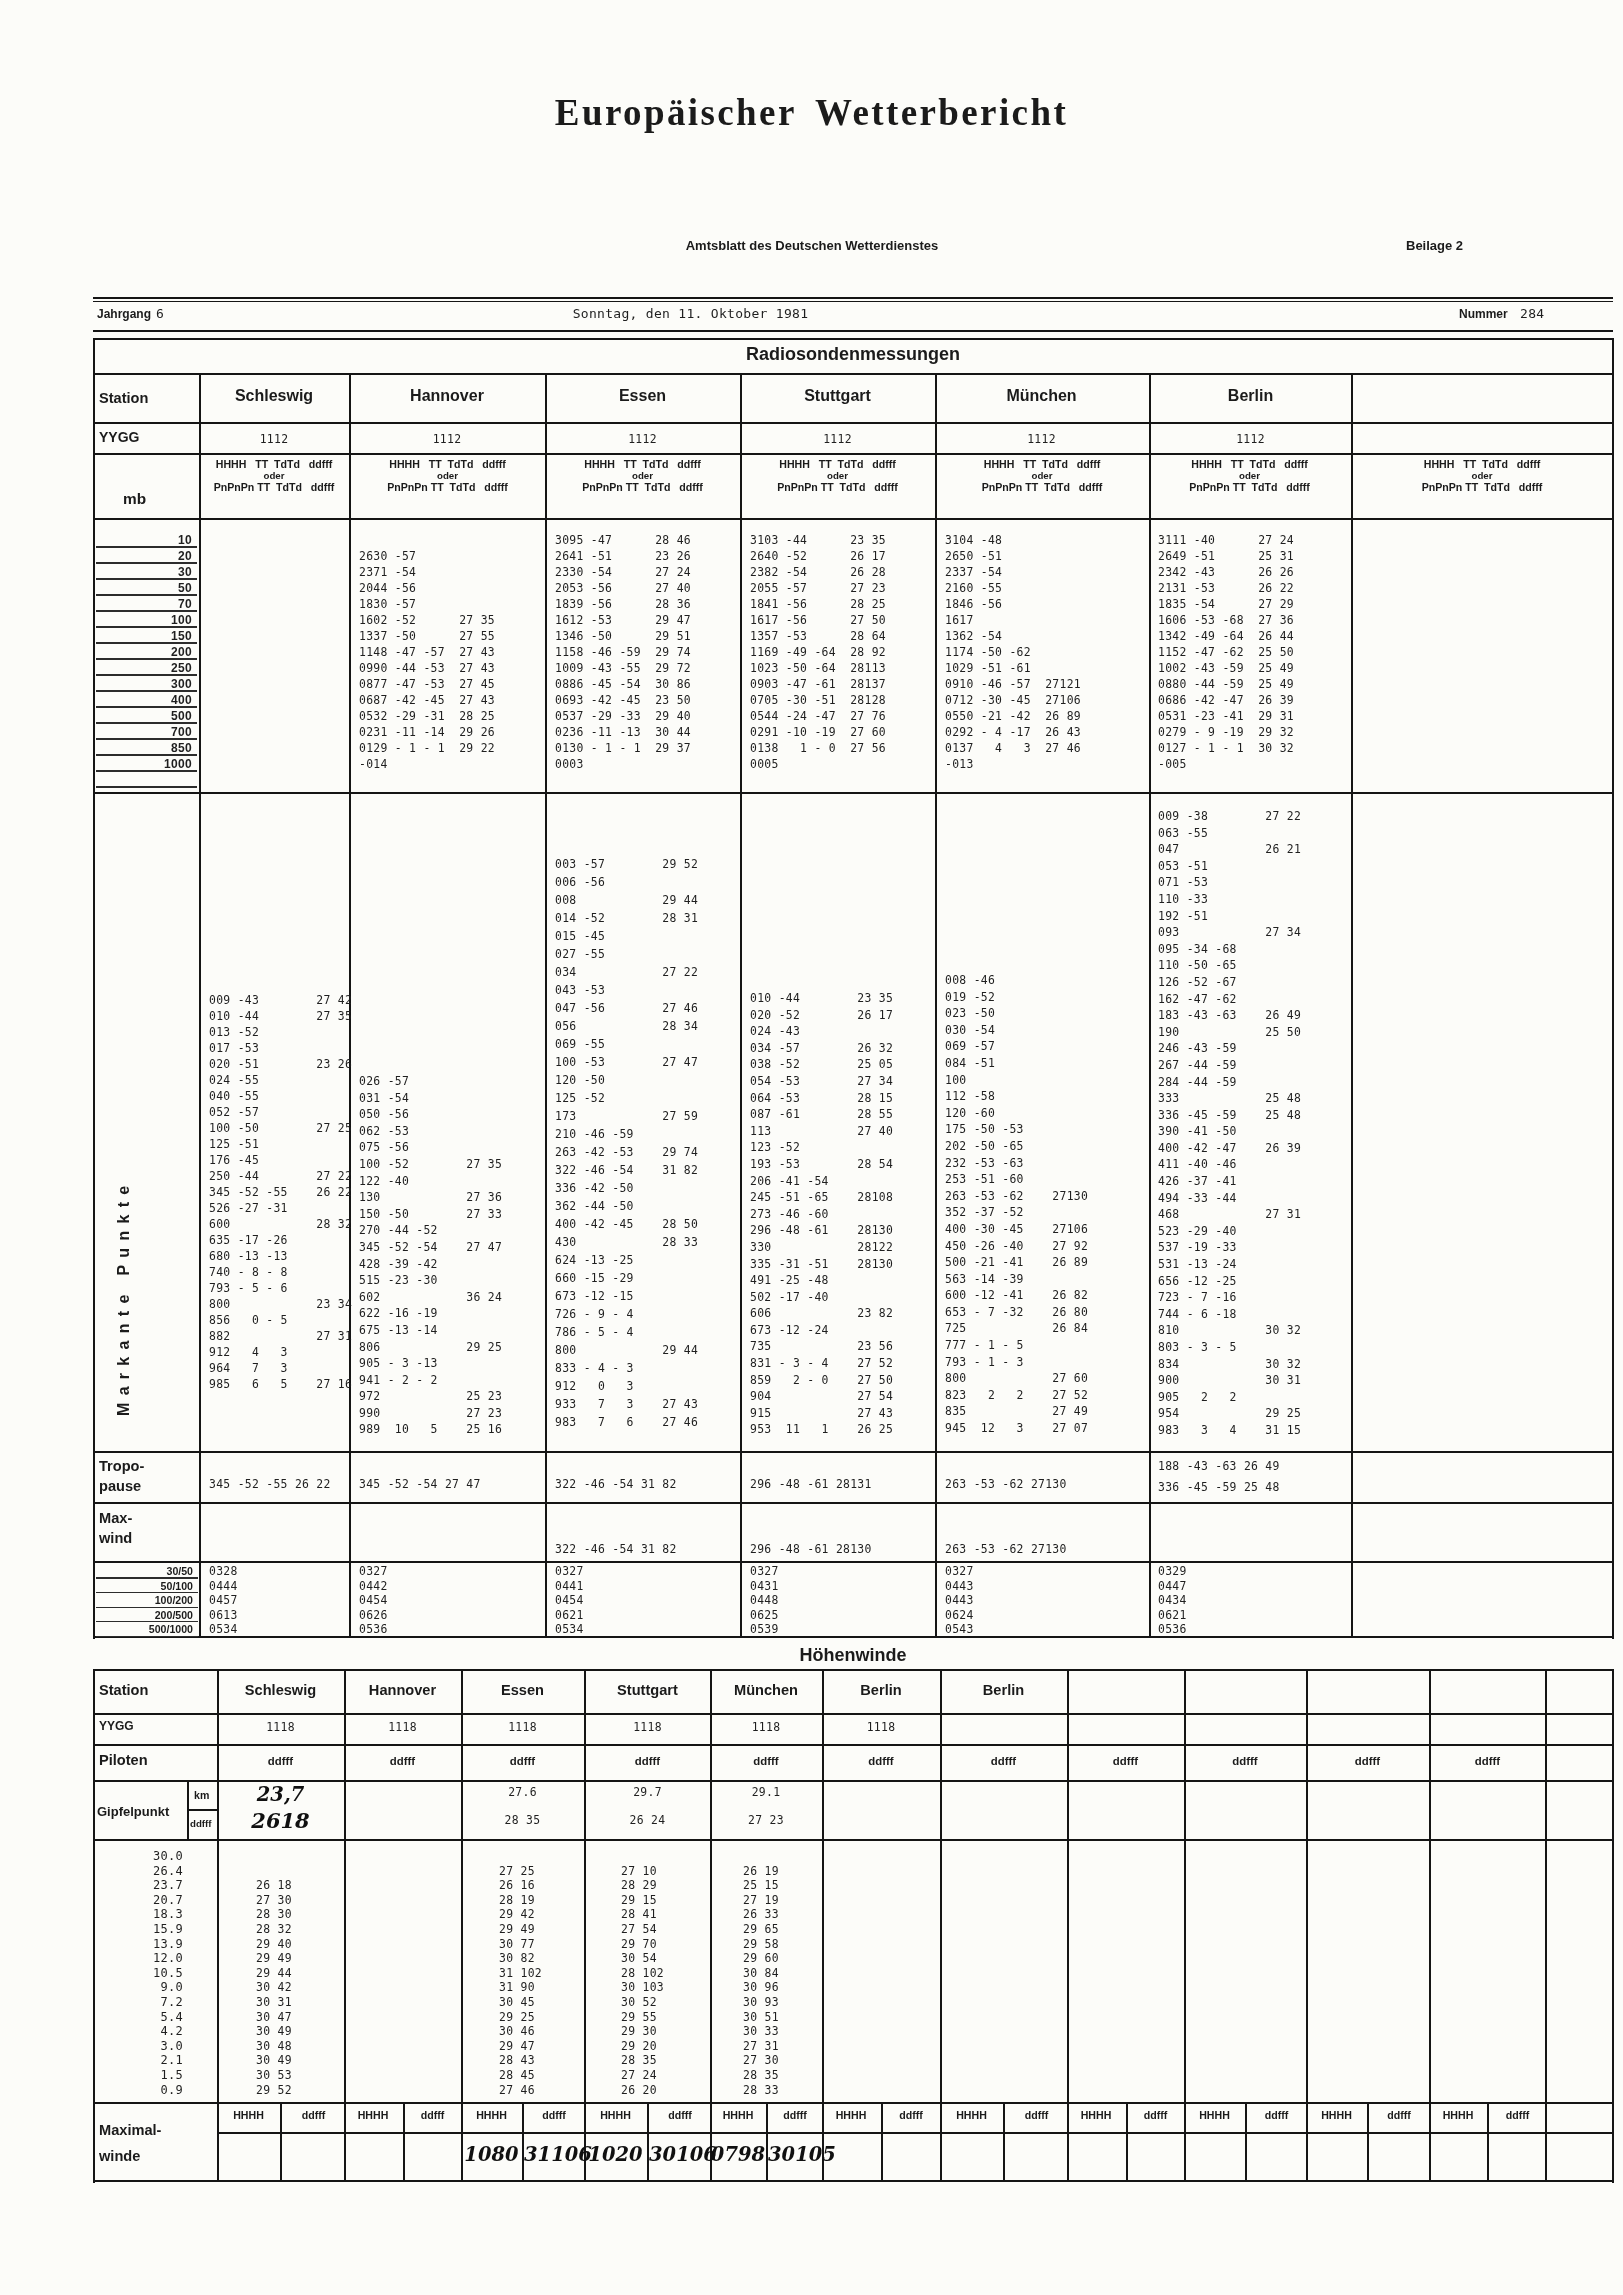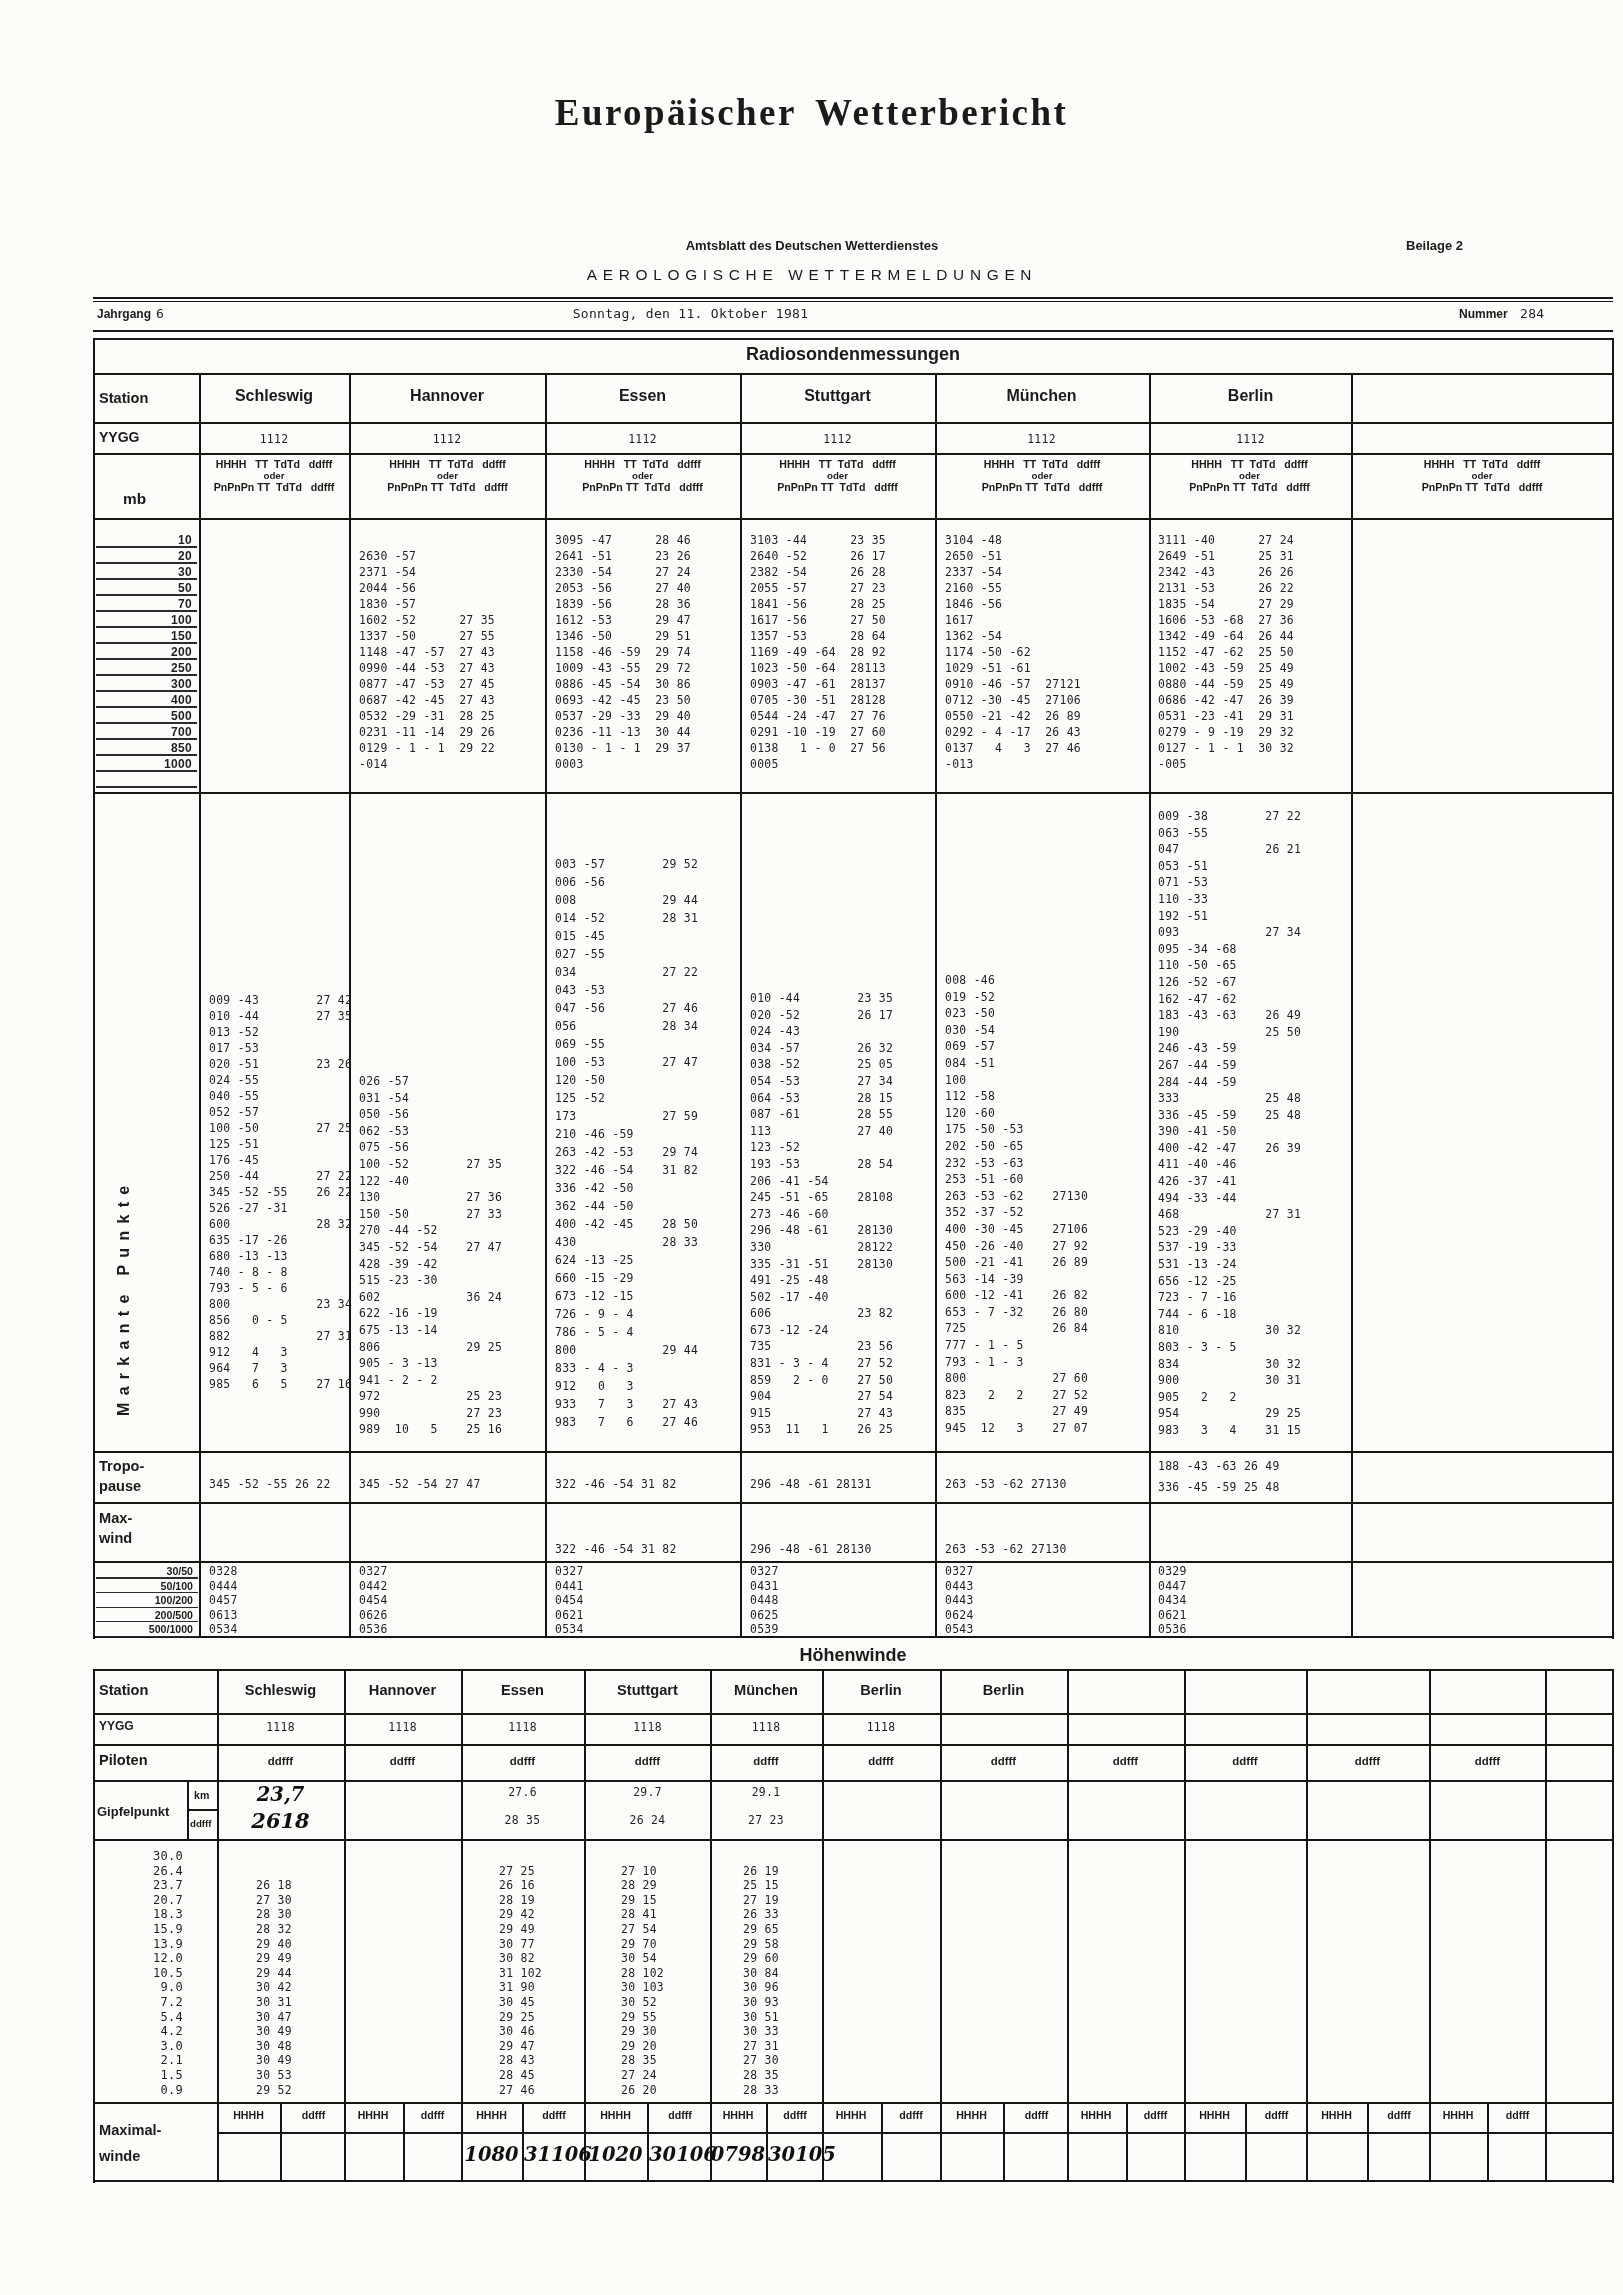--- a/index.html
+++ b/index.html
@@ -26,21 +26,20 @@
   .vert{writing-mode:vertical-rl;transform:rotate(180deg);letter-spacing:7.3px;}
 </style>
 </head>
 <body>
 
 <div class="page">
 
   <div class="t serif b ctr" style="left:162px;top:91px;width:1299px;font-size:37px;letter-spacing:2.4px;word-spacing:8px;">Europäischer Wetterbericht</div>
   <div class="t b ctr" style="left:244px;top:238px;width:1136px;font-size:13px;">Amtsblatt des Deutschen Wetterdienstes</div>
   <div class="t b" style="left:1406px;top:238px;font-size:13px;">Beilage 2</div>
-  <div class="t ctr" style="left:244px;top:266px;width:1136px;font-size:15.4px;letter-spacing:5.7px;">AEROLOGISCHE WETTERMELDUNGEN</div>
 
   <div class="rule" style="left:93px;top:297px;width:1520px;height:1.6px;"></div>
   <div class="rule" style="left:93px;top:301px;width:1520px;height:0.8px;"></div>
   <div class="t b" style="left:97px;top:307px;font-size:12px;">Jahrgang</div>
   <div class="t mono" style="left:156px;top:306px;font-size:13px;">6</div>
   <div class="t mono ctr" style="left:244px;top:306px;width:893px;font-size:13px;">Sonntag, den 11. Oktober 1981</div>
   <div class="t b" style="left:1459px;top:307px;font-size:12px;">Nummer</div>
   <div class="t mono" style="left:1520px;top:306px;font-size:13px;">284</div>
   <div class="rule" style="left:93px;top:330px;width:1520px;height:1.6px;"></div>
 

